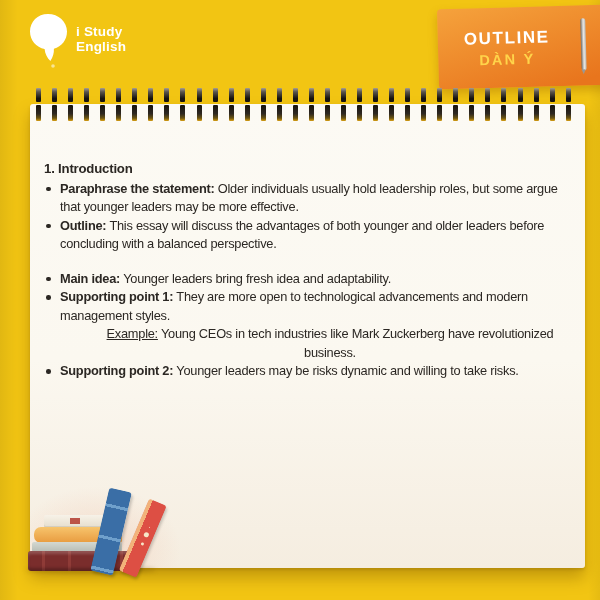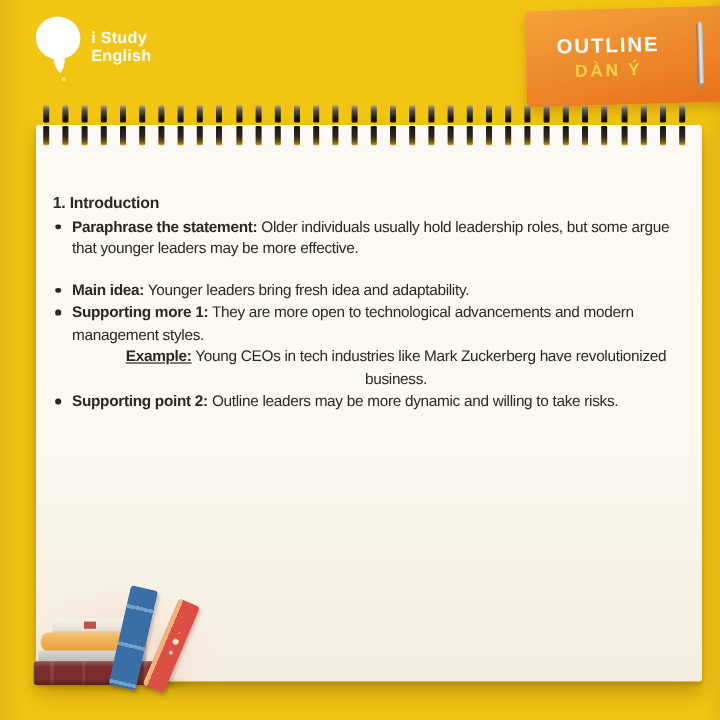--- a/index.html
+++ b/index.html
@@ -60,21 +60,21 @@
     position:absolute;left:44px;right:24px;top:160px;
     font-size:12.8px;line-height:18.5px;letter-spacing:-.25px;color:var(--text);
   }
   .sec-title{font-size:13.2px;font-weight:800;letter-spacing:-.2px;}
   .sec2{margin-top:16px;}
   ul{list-style:none;margin-top:1px;}
   li{position:relative;padding-left:16px;}
   .marker{position:absolute;left:2px;top:7px;width:4.5px;height:4.5px;border-radius:50%;background:var(--text);}
   .b-label{font-weight:800;}
   .example{padding-left:38px;padding-right:14px;text-align:center;}
-  .ex-label{font-weight:700;text-decoration:underline;margin-top:28px;}
+  .ex-label{font-weight:400;text-decoration:underline;margin-top:28px;}
 
   
   .books{position:absolute;left:26px;top:486px;width:150px;height:90px;}
   .book{position:absolute;border-radius:2px;}
   .bk-white{left:18px;top:29px;width:76px;height:13px;background:linear-gradient(180deg,#f7f2e8,#e5ddcc);box-shadow:inset 0 -2px 0 rgba(0,0,0,.08);}
   .bk-white::after{content:"";position:absolute;left:26px;top:3px;width:10px;height:6px;background:#b33a2e;opacity:.85;}
   .bk-orange{left:8px;top:41px;width:88px;height:16px;border-radius:7px 3px 3px 7px;background:linear-gradient(180deg,#F7C46C,#E89B3F);}
   .bk-grey{left:6px;top:56px;width:90px;height:10px;background:linear-gradient(180deg,#d4d8d1,#b7bcb4);}
   .bk-maroon{left:2px;top:65px;width:106px;height:20px;border-radius:3px;
     background:repeating-linear-gradient(90deg,#7a2d2c 0 14px,#8f3b37 14px 17px,#7a2d2c 17px 26px),#7a2d2c;
@@ -249,30 +249,31 @@
         <i class="rb"></i>
       </div>
     </div>
 
   <div class="content">
 
     <div>
       <div class="sec-title">1. Introduction</div>
       <ul>
         <li><span class="marker"></span><span class="b-label">Paraphrase the statement:</span> <span class="b-text">Older individuals usually hold leadership roles, but some argue that younger leaders may be more effective.</span></li>
+        <li><span class="marker"></span><span class="b-label">Outline:</span> <span class="b-text">This essay will discuss the advantages of both younger and older leaders before concluding with a balanced perspective.</span></li>
       </ul>
     </div>
 
     <div class="sec2">
       <ul>
         <li><span class="marker"></span><span class="b-label">Main idea:</span> <span class="b-text">Younger leaders bring fresh idea and adaptability.</span></li>
-        <li><span class="marker"></span><span class="b-label">Supporting more 1:</span> <span class="b-text">They are more open to technological advancements and modern management styles.</span>
+        <li><span class="marker"></span><span class="b-label">Supporting point 1:</span> <span class="b-text">They are more open to technological advancements and modern management styles.</span>
           <div class="example"><span class="ex-label">Example:</span> <span class="ex-text">Young CEOs in tech industries like Mark Zuckerberg have revolutionized business.</span></div>
         </li>
-        <li><span class="marker"></span><span class="b-label">Supporting point 2:</span> <span class="b-text">Outline leaders may be more dynamic and willing to take risks.</span>
+        <li><span class="marker"></span><span class="b-label">Supporting point 2:</span> <span class="b-text">Younger leaders may be risks dynamic and willing to take risks.</span>
         </li>
       </ul>
     </div>
 
   </div>
 
   <div class="books">
     <div class="books-shadow"></div>
     <div class="book bk-white"></div>
     <div class="book bk-orange"></div>

